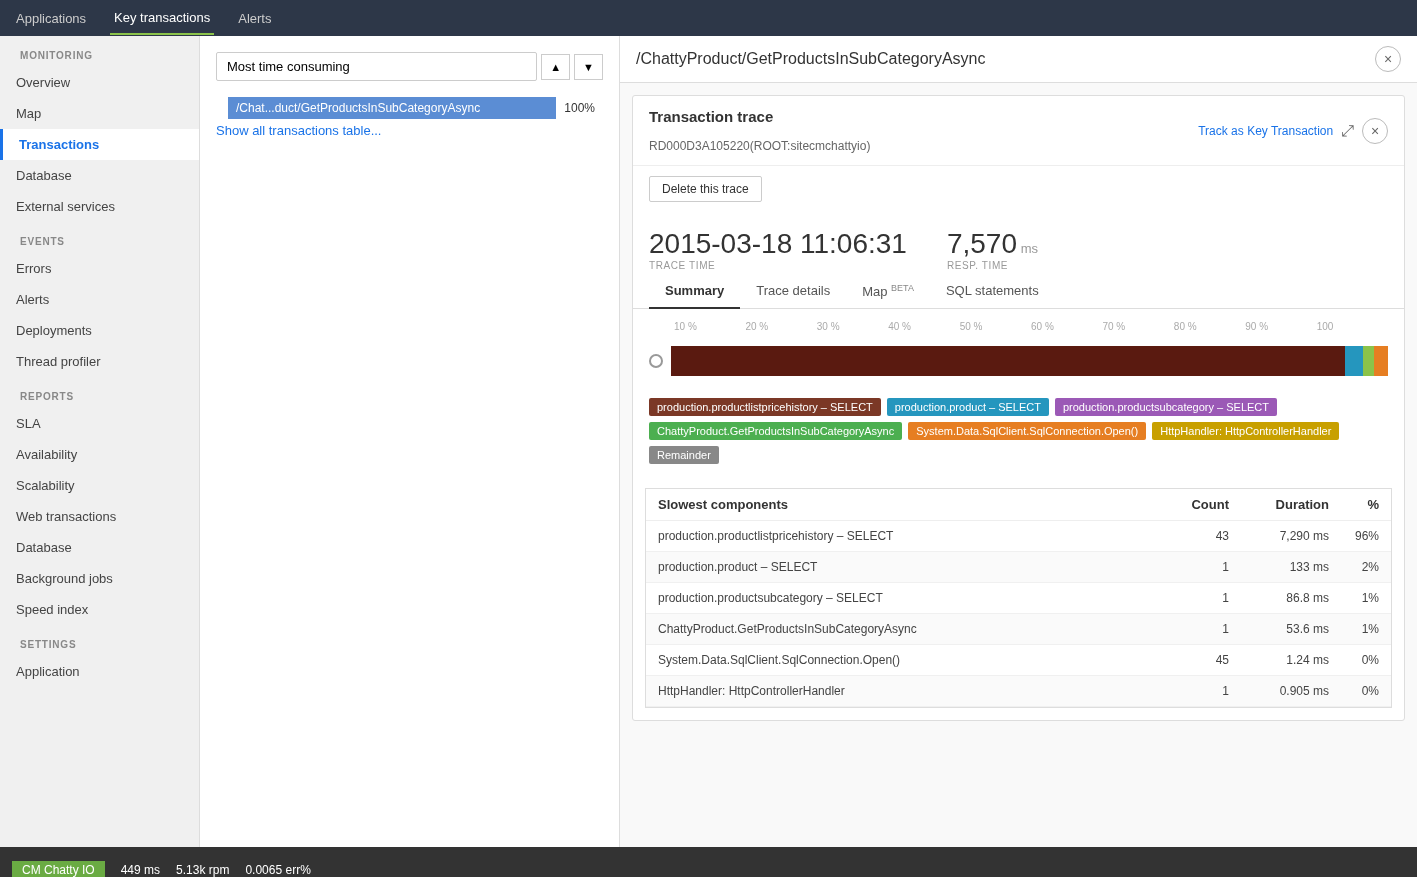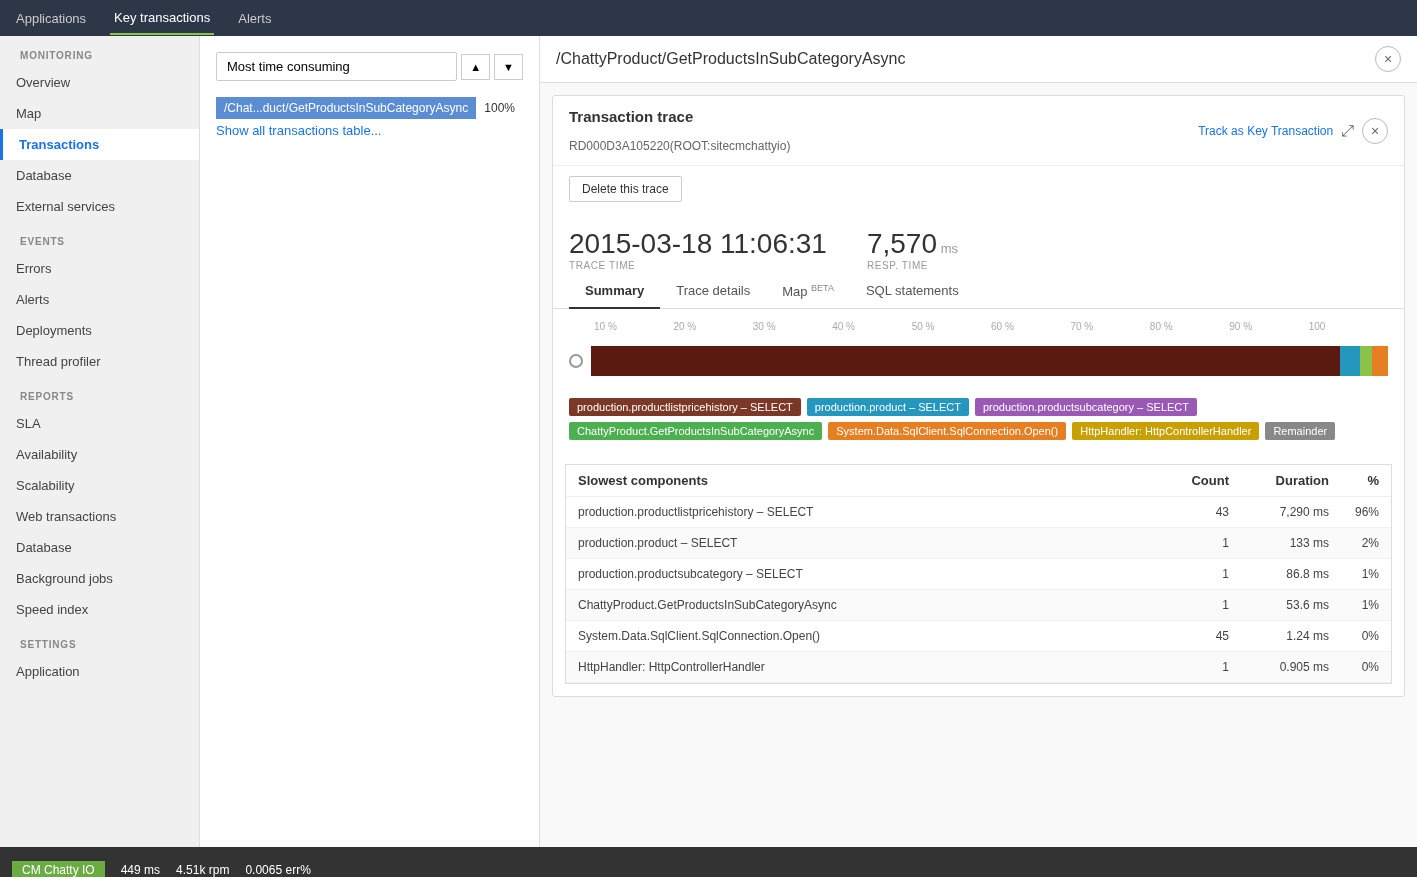--- a/index.html
+++ b/index.html
@@ -63,21 +63,21 @@
     
     .main-content {
       flex: 1;
       display: flex;
       flex-direction: column;
       overflow: hidden;
     }
 
     
     .transactions-panel {
-      width: 340px;
+      width: 420px;
       background: #fff;
       border-right: 1px solid #ddd;
       padding: 16px;
       overflow-y: auto;
       flex-shrink: 0;
     }
 
     .filter-row {
       display: flex;
       align-items: center;
@@ -99,20 +99,21 @@
       border: 1px solid #ccc;
       background: #fff;
       cursor: pointer;
       font-size: 11px;
     }
 
     .transaction-bar-row {
       display: flex;
       align-items: center;
       margin-bottom: 4px;
+      margin-left: 12px;
     }
     .transaction-bar-label {
       flex: 1;
       background: #5b8dd4;
       color: #fff;
       padding: 4px 8px;
       font-size: 12px;
       white-space: nowrap;
       overflow: hidden;
       text-overflow: ellipsis;
@@ -574,20 +575,20 @@
   </div>
 </div>
 
 <div class="status-bar">
   <span class="status-app-name">CM Chatty IO</span>
   <span class="status-metric">
     <span>449</span>
     <span>ms</span>
   </span>
   <span class="status-metric">
-    <span>4.51k</span>
+    <span>5.13k</span>
     <span>rpm</span>
   </span>
   <span class="status-metric">
     <span>0.0065</span>
     <span>err%</span>
   </span>
 </div>
 
 </body></html>

